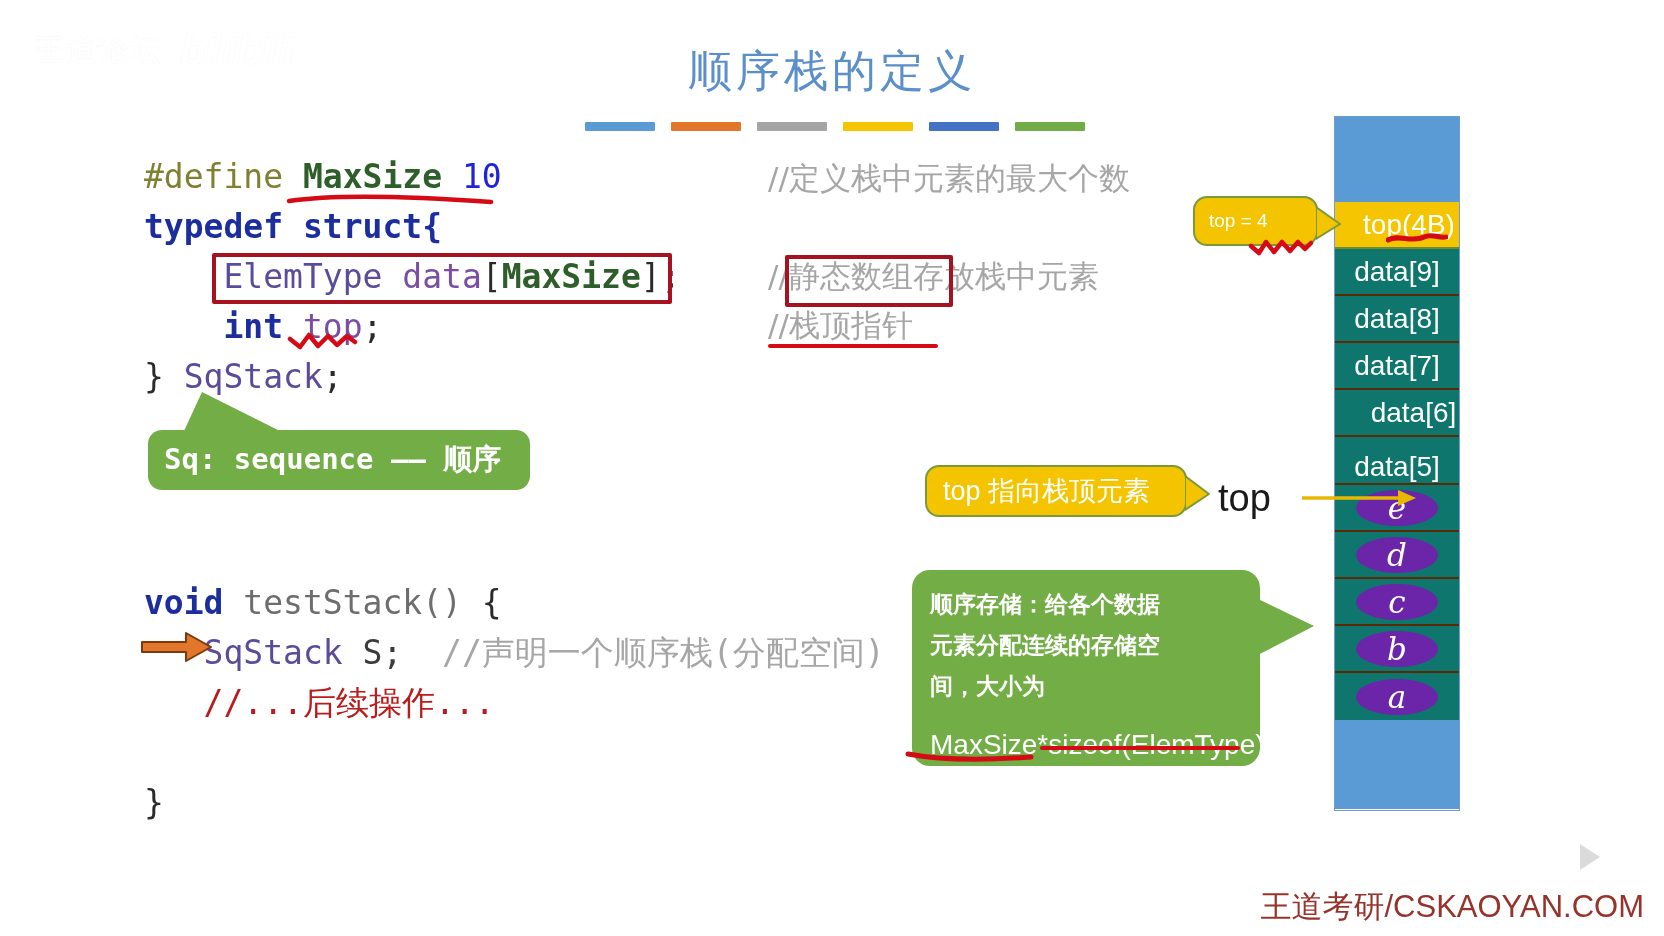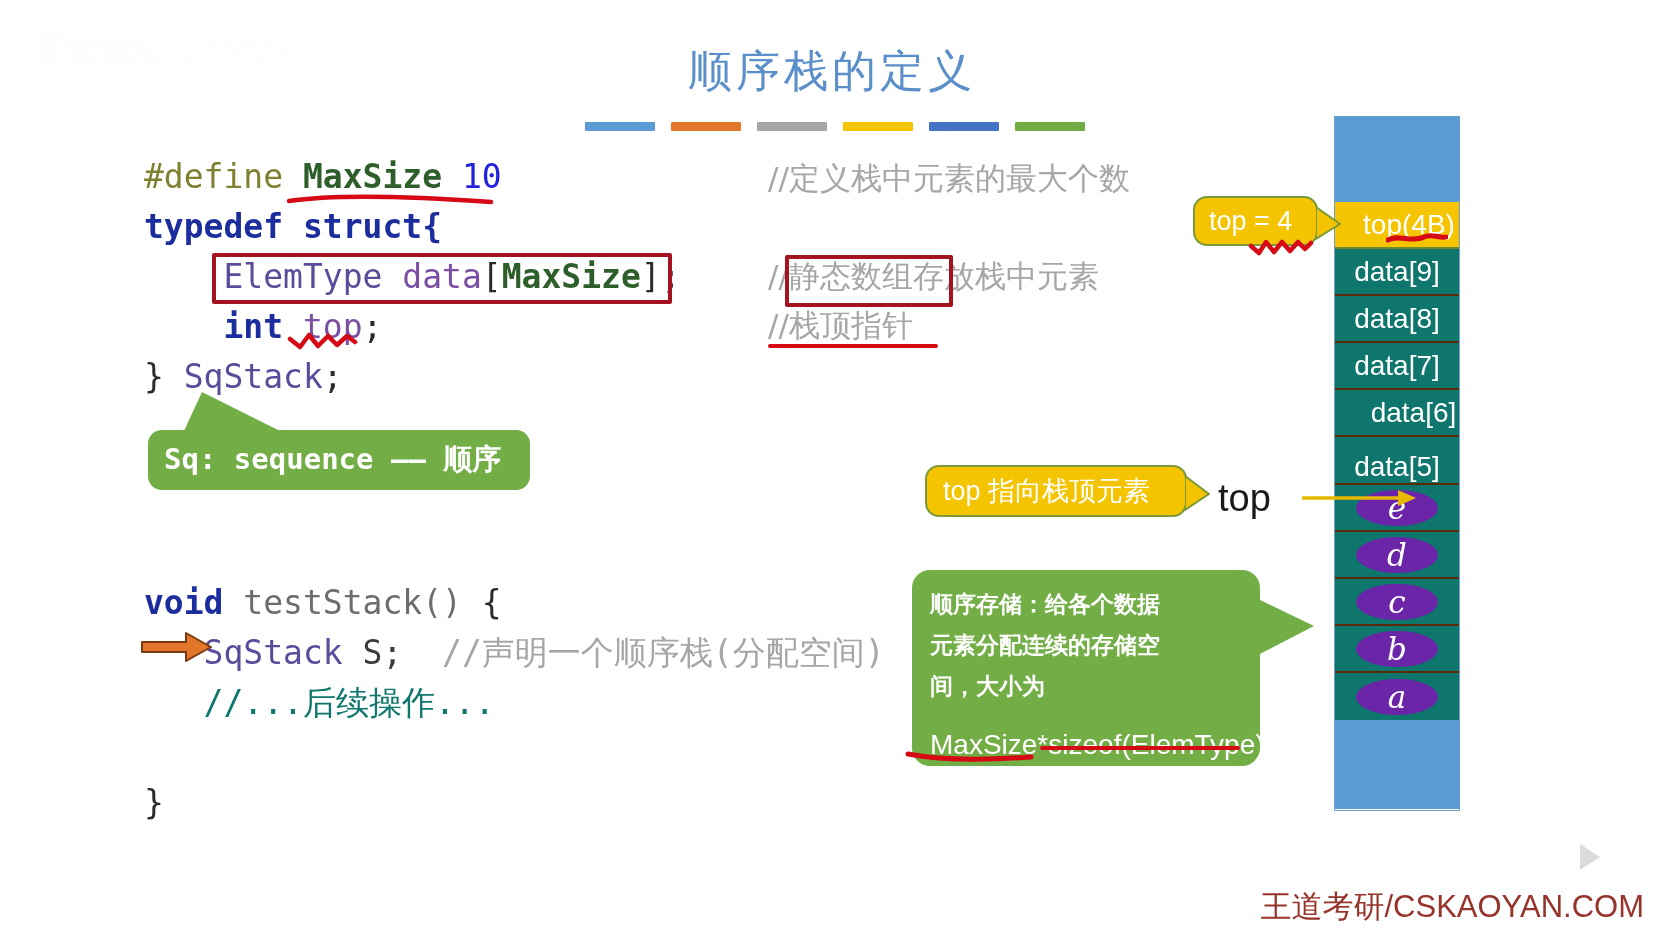--- a/index.html
+++ b/index.html
@@ -144,21 +144,21 @@
     <svg style="position:absolute;left:178px;top:392px;" width="130" height="56" viewBox="0 0 130 56">
       <path d="M24 0 L128 52 L0 52 Z" fill="#72ad45"></path>
     </svg>
     <div class="callout cal-green" style="left:148px;top:430px;width:382px;height:60px;padding-left:16px;">
       <span class="ctext" style="font-size:29px;font-weight:bold;font-family:'DejaVu Sans Mono','Liberation Mono',monospace;">Sq: sequence —— 顺序</span>
     </div>
   </div>
 
   <div class="code code2"><span class="k-kw">void</span> <span class="k-fn">testStack()</span> <span class="k-brace">{</span>
    <span class="k-id">SqStack</span> <span class="k-plain">S;</span>  <span class="k-fn" style="color:#a6a6a6;">//声明一个顺序栈(分配空间)</span>
-   <span class="k-fn" style="color:#0f766e;">//...后续操作...</span>
+   <span class="k-fn" style="color:#b91c1c;">//...后续操作...</span>
 
 <span class="k-brace">}</span></div>
 
   <svg style="position:absolute;left:140px;top:630px;" width="74" height="34" viewBox="0 0 74 34">
     <path d="M2 12 L46 12 L46 3 L71 17 L46 31 L46 22 L2 22 Z" fill="#e2762b" stroke="#7a3a10" stroke-width="2" stroke-linejoin="round"></path>
   </svg>
 
 
   <div class="mem-col">
     <div class="mem-cell mem-blue" style="height:85px;"></div>
@@ -209,21 +209,21 @@
   </div>
 
   <div class="squiggle" style="left:1386px;top:232px;">
     <svg width="62" height="14" viewBox="0 0 62 14">
         <path d="M2 8 C12 2, 26 11, 38 5 C46 1, 54 7, 60 5" stroke="#d60a15" stroke-width="5" fill="none" stroke-linecap="round"></path>
       </svg>
   </div>
 
   <div>
     <div class="callout cal-yellow" style="left:1193px;top:196px;width:125px;height:50px;padding-left:14px;">
-      <span class="ctext" style="font-size:27px;text-align:right;">top = 4</span>
+      <span class="ctext" style="font-size:19px;text-align:right;">top = 4</span>
     </div>
     <svg style="position:absolute;left:1316px;top:205px;" width="26" height="42" viewBox="0 0 26 42">
       <path d="M0 2 L24 19 L0 34 Z" fill="#f5c400" stroke="#7a9a3a" stroke-width="2" stroke-linejoin="round"></path>
     </svg>
     <div class="squiggle" style="left:1248px;top:236px;">
       <svg width="66" height="20" viewBox="0 0 66 20">
           <path d="M3 10 l8 7 l7 -11 l8 10 l8 -10 l8 9 l8 -9 l7 7 l6 -6" stroke="#d60a15" stroke-width="4.5" fill="none" stroke-linecap="round" stroke-linejoin="round"></path>
         </svg>
     </div>
   </div>

